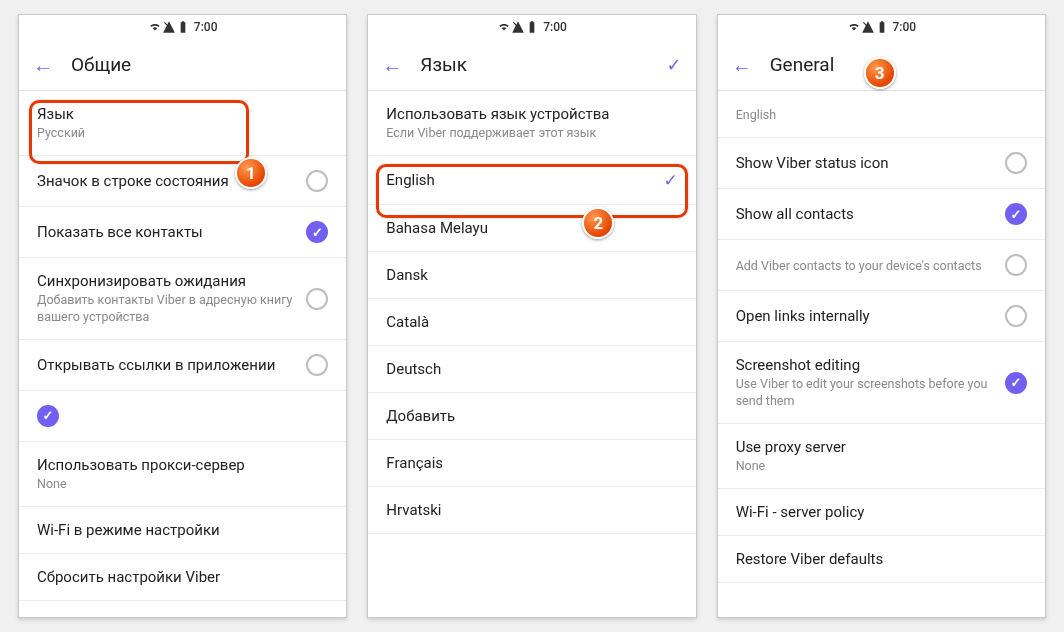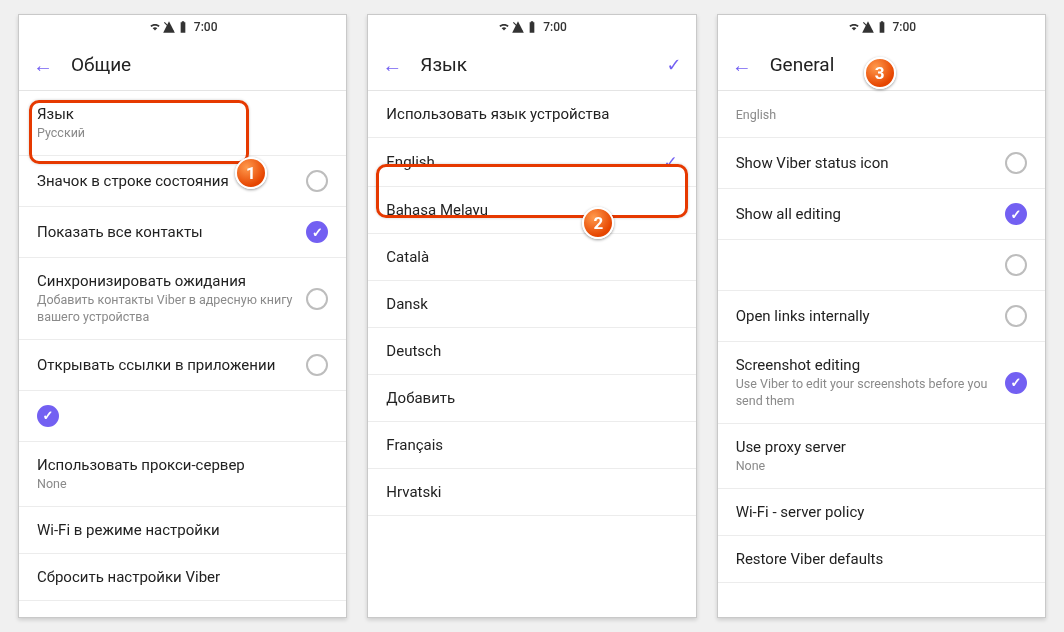--- a/index.html
+++ b/index.html
@@ -184,42 +184,43 @@
   </div>
   <div class="appbar">
     <span class="back-arrow">←</span>
     <span class="title">Язык</span>
     <span class="check-hdr">✓</span>
   </div>
   <div class="list">
     <div class="row">
       <div class="txt">
         <div class="label">Использовать язык устройства</div>
+        <div class="sub">Если Viber поддерживает этот язык</div>
       </div>
     </div>
     <div id="list2">
         <div class="row">
           <div class="txt">
             <div class="label">English</div>
           </div>
           <span class="check-mark">✓</span>
         </div>
         <div class="row">
           <div class="txt">
             <div class="label">Bahasa Melayu</div>
           </div>
         </div>
         <div class="row">
           <div class="txt">
+            <div class="label">Dansk</div>
+          </div>
+        </div>
+        <div class="row">
+          <div class="txt">
             <div class="label">Català</div>
-          </div>
-        </div>
-        <div class="row">
-          <div class="txt">
-            <div class="label">Dansk</div>
           </div>
         </div>
         <div class="row">
           <div class="txt">
             <div class="label">Deutsch</div>
           </div>
         </div>
         <div class="row">
           <div class="txt">
             <div class="label">Добавить</div>
@@ -266,26 +267,27 @@
         </div>
       </div>
       <div class="row">
         <div class="txt">
           <div class="label">Show Viber status icon</div>
         </div>
         <div class="toggle"></div>
       </div>
       <div class="row">
         <div class="txt">
-          <div class="label">Show all editing</div>
+          <div class="label">Show all contacts</div>
         </div>
         <div class="toggle on"></div>
       </div>
       <div class="row">
         <div class="txt">
+          <div class="sub">Add Viber contacts to your device's contacts</div>
         </div>
         <div class="toggle"></div>
       </div>
       <div class="row">
         <div class="txt">
           <div class="label">Open links internally</div>
         </div>
         <div class="toggle"></div>
       </div>
       <div class="row">

